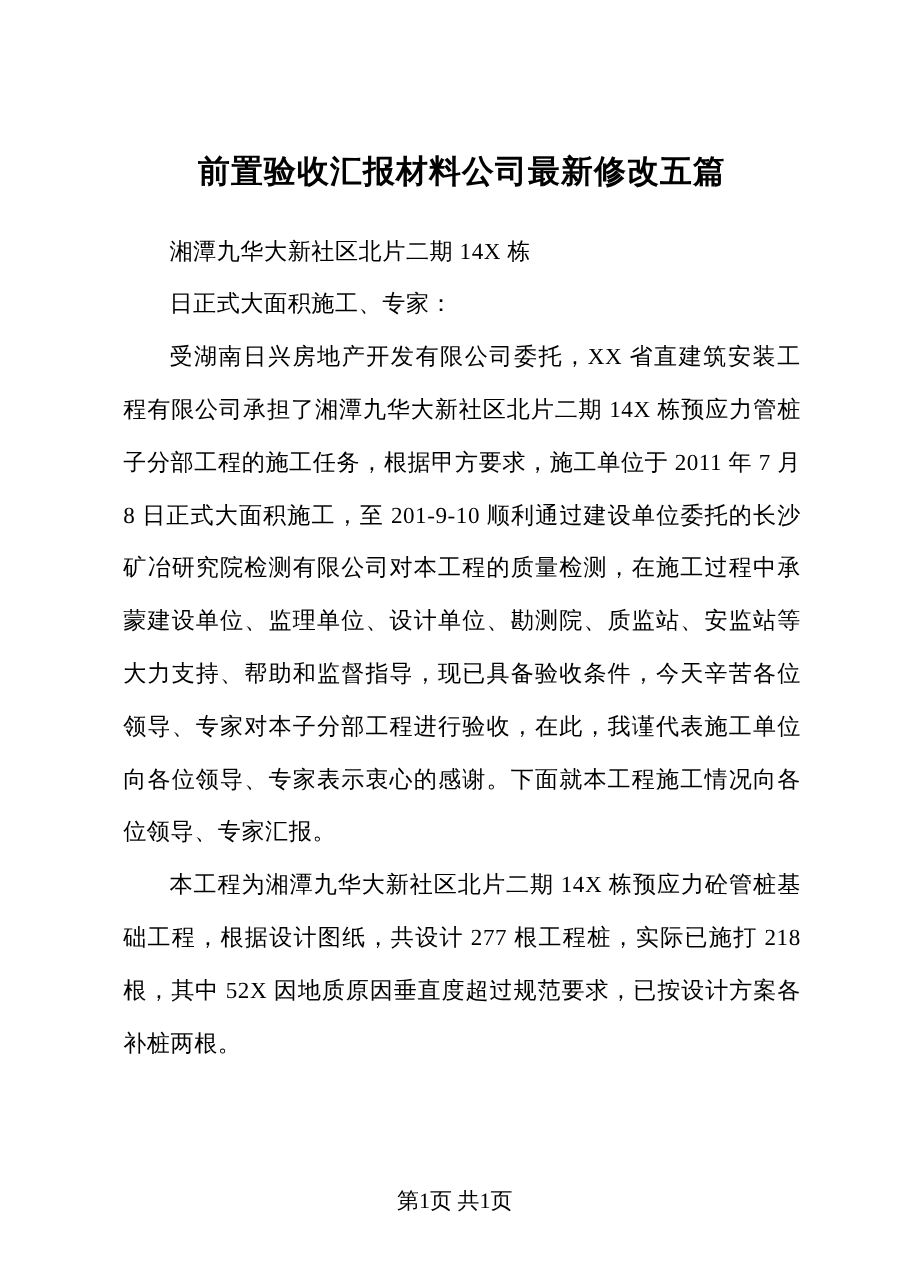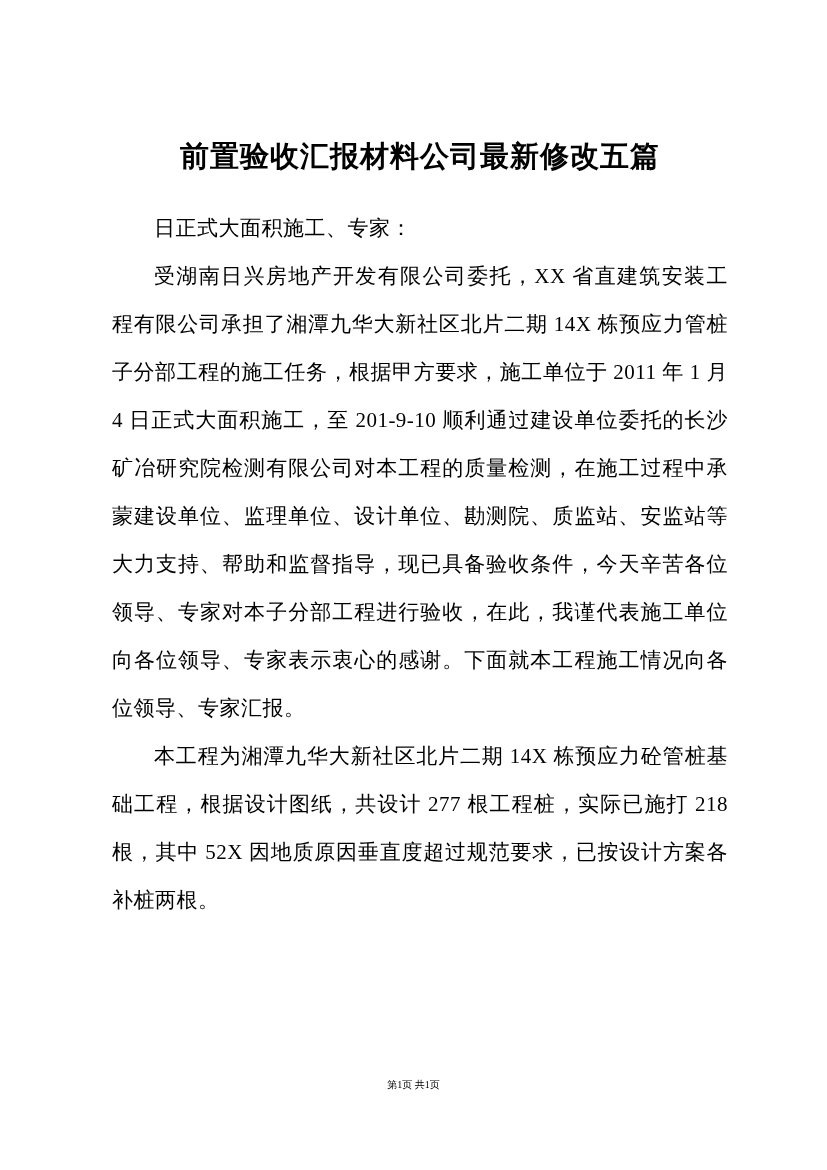--- a/index.html
+++ b/index.html
@@ -40,29 +40,30 @@
     margin: 0;
     word-break: break-all;
     letter-spacing: 0.5px;
   }
   .footer {
     position: absolute;
     left: 0;
     width: 827px;
     top: 1078px;
     text-align: center;
-    font-size: 10px;
+    font-size: 20px;
     font-family: "Liberation Serif", "DejaVu Serif", serif;
     color: #000000;
   }
 </style>
 </head>
 <body>
 
 <div class="page">
   <div class="content">
     <h1 class="doc-title">前置验收汇报材料公司最新修改五篇</h1>
+    <p class="para">湘潭九华大新社区北片二期 14X 栋</p>
     <p class="para">日正式大面积施工、专家：</p>
-    <p class="para">受湖南日兴房地产开发有限公司委托，XX 省直建筑安装工程有限公司承担了湘潭九华大新社区北片二期 14X 栋预应力管桩子分部工程的施工任务，根据甲方要求，施工单位于 2011 年 1 月 4 日正式大面积施工，至 201-9-10 顺利通过建设单位委托的长沙矿冶研究院检测有限公司对本工程的质量检测，在施工过程中承蒙建设单位、监理单位、设计单位、勘测院、质监站、安监站等大力支持、帮助和监督指导，现已具备验收条件，今天辛苦各位领导、专家对本子分部工程进行验收，在此，我谨代表施工单位向各位领导、专家表示衷心的感谢。下面就本工程施工情况向各位领导、专家汇报。</p>
+    <p class="para">受湖南日兴房地产开发有限公司委托，XX 省直建筑安装工程有限公司承担了湘潭九华大新社区北片二期 14X 栋预应力管桩子分部工程的施工任务，根据甲方要求，施工单位于 2011 年 7 月 8 日正式大面积施工，至 201-9-10 顺利通过建设单位委托的长沙矿冶研究院检测有限公司对本工程的质量检测，在施工过程中承蒙建设单位、监理单位、设计单位、勘测院、质监站、安监站等大力支持、帮助和监督指导，现已具备验收条件，今天辛苦各位领导、专家对本子分部工程进行验收，在此，我谨代表施工单位向各位领导、专家表示衷心的感谢。下面就本工程施工情况向各位领导、专家汇报。</p>
     <p class="para">本工程为湘潭九华大新社区北片二期 14X 栋预应力砼管桩基础工程，根据设计图纸，共设计 277 根工程桩，实际已施打 218 根，其中 52X 因地质原因垂直度超过规范要求，已按设计方案各补桩两根。</p>
   </div>
   <div class="footer">第1页 共1页</div>
 </div>
 
 </body></html>

